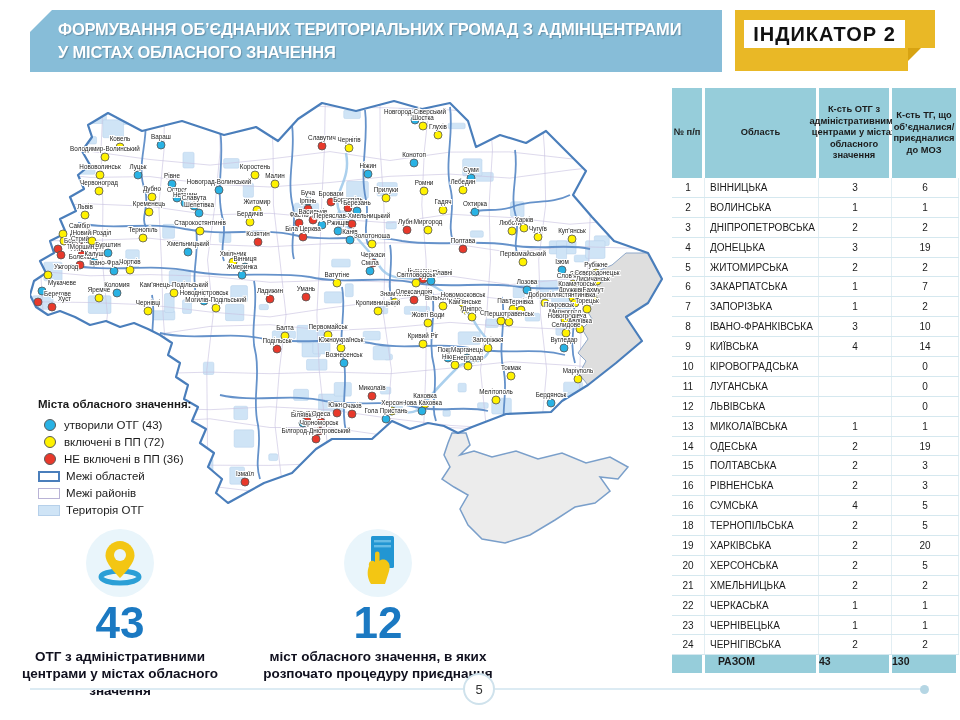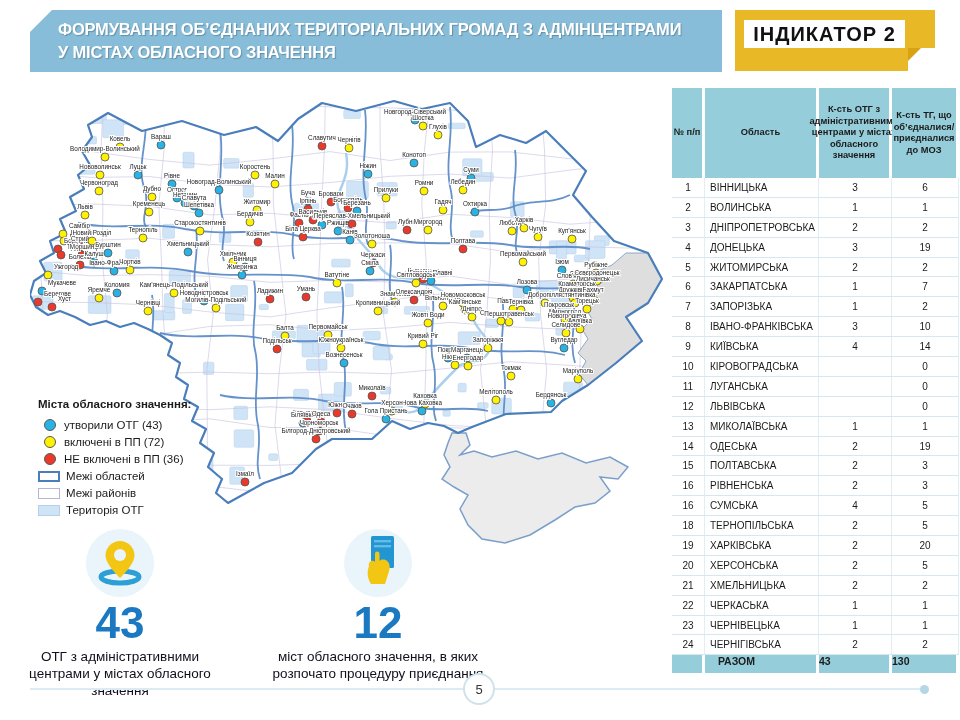--- a/index.html
+++ b/index.html
@@ -33,21 +33,21 @@
   .legend-dot{width:10px;height:10px;border-radius:50%;border:1px solid #5a5a5a;
               margin:0 8px 0 6px;flex:none;}
   .legend-swatch{width:22px;height:11px;margin:0 6px 0 0;flex:none;box-sizing:border-box;}
 
   
   .stat{position:absolute;top:528px;text-align:center;}
   .stat-1{left:10px;width:220px;}
   .stat-2{left:262px;width:232px;}
   .stat-icon{display:block;margin:0 auto;}
   .stat-value{font-size:44px;font-weight:bold;color:#1b79c2;line-height:46px;margin-top:2px;}
-  .stat-caption{font-size:13.5px;font-weight:normal;color:#10101e;line-height:17px;margin-top:2px;}
+  .stat-caption{font-size:13.5px;font-weight:bold;color:#10101e;line-height:17px;margin-top:2px;}
 
   
   .rtable{position:absolute;left:672px;top:88px;width:287px;font-size:10px;color:#1b1b1b;}
   .rrow{display:grid;grid-template-columns:33px 114px 73px 67px;}
   .rhead .rcell{background:#96cdda;border-right:3px solid #fff;display:flex;
                 align-items:center;justify-content:center;text-align:center;
                 font-weight:bold;font-size:9.3px;line-height:11.5px;padding:2px 1px;
                 height:90px;box-sizing:border-box;}
   .rbody .rrow{height:19.9px;border-bottom:1px solid #d5e8ef;box-sizing:border-box;}
   .rbody .rcell{display:flex;align-items:center;box-sizing:border-box;

